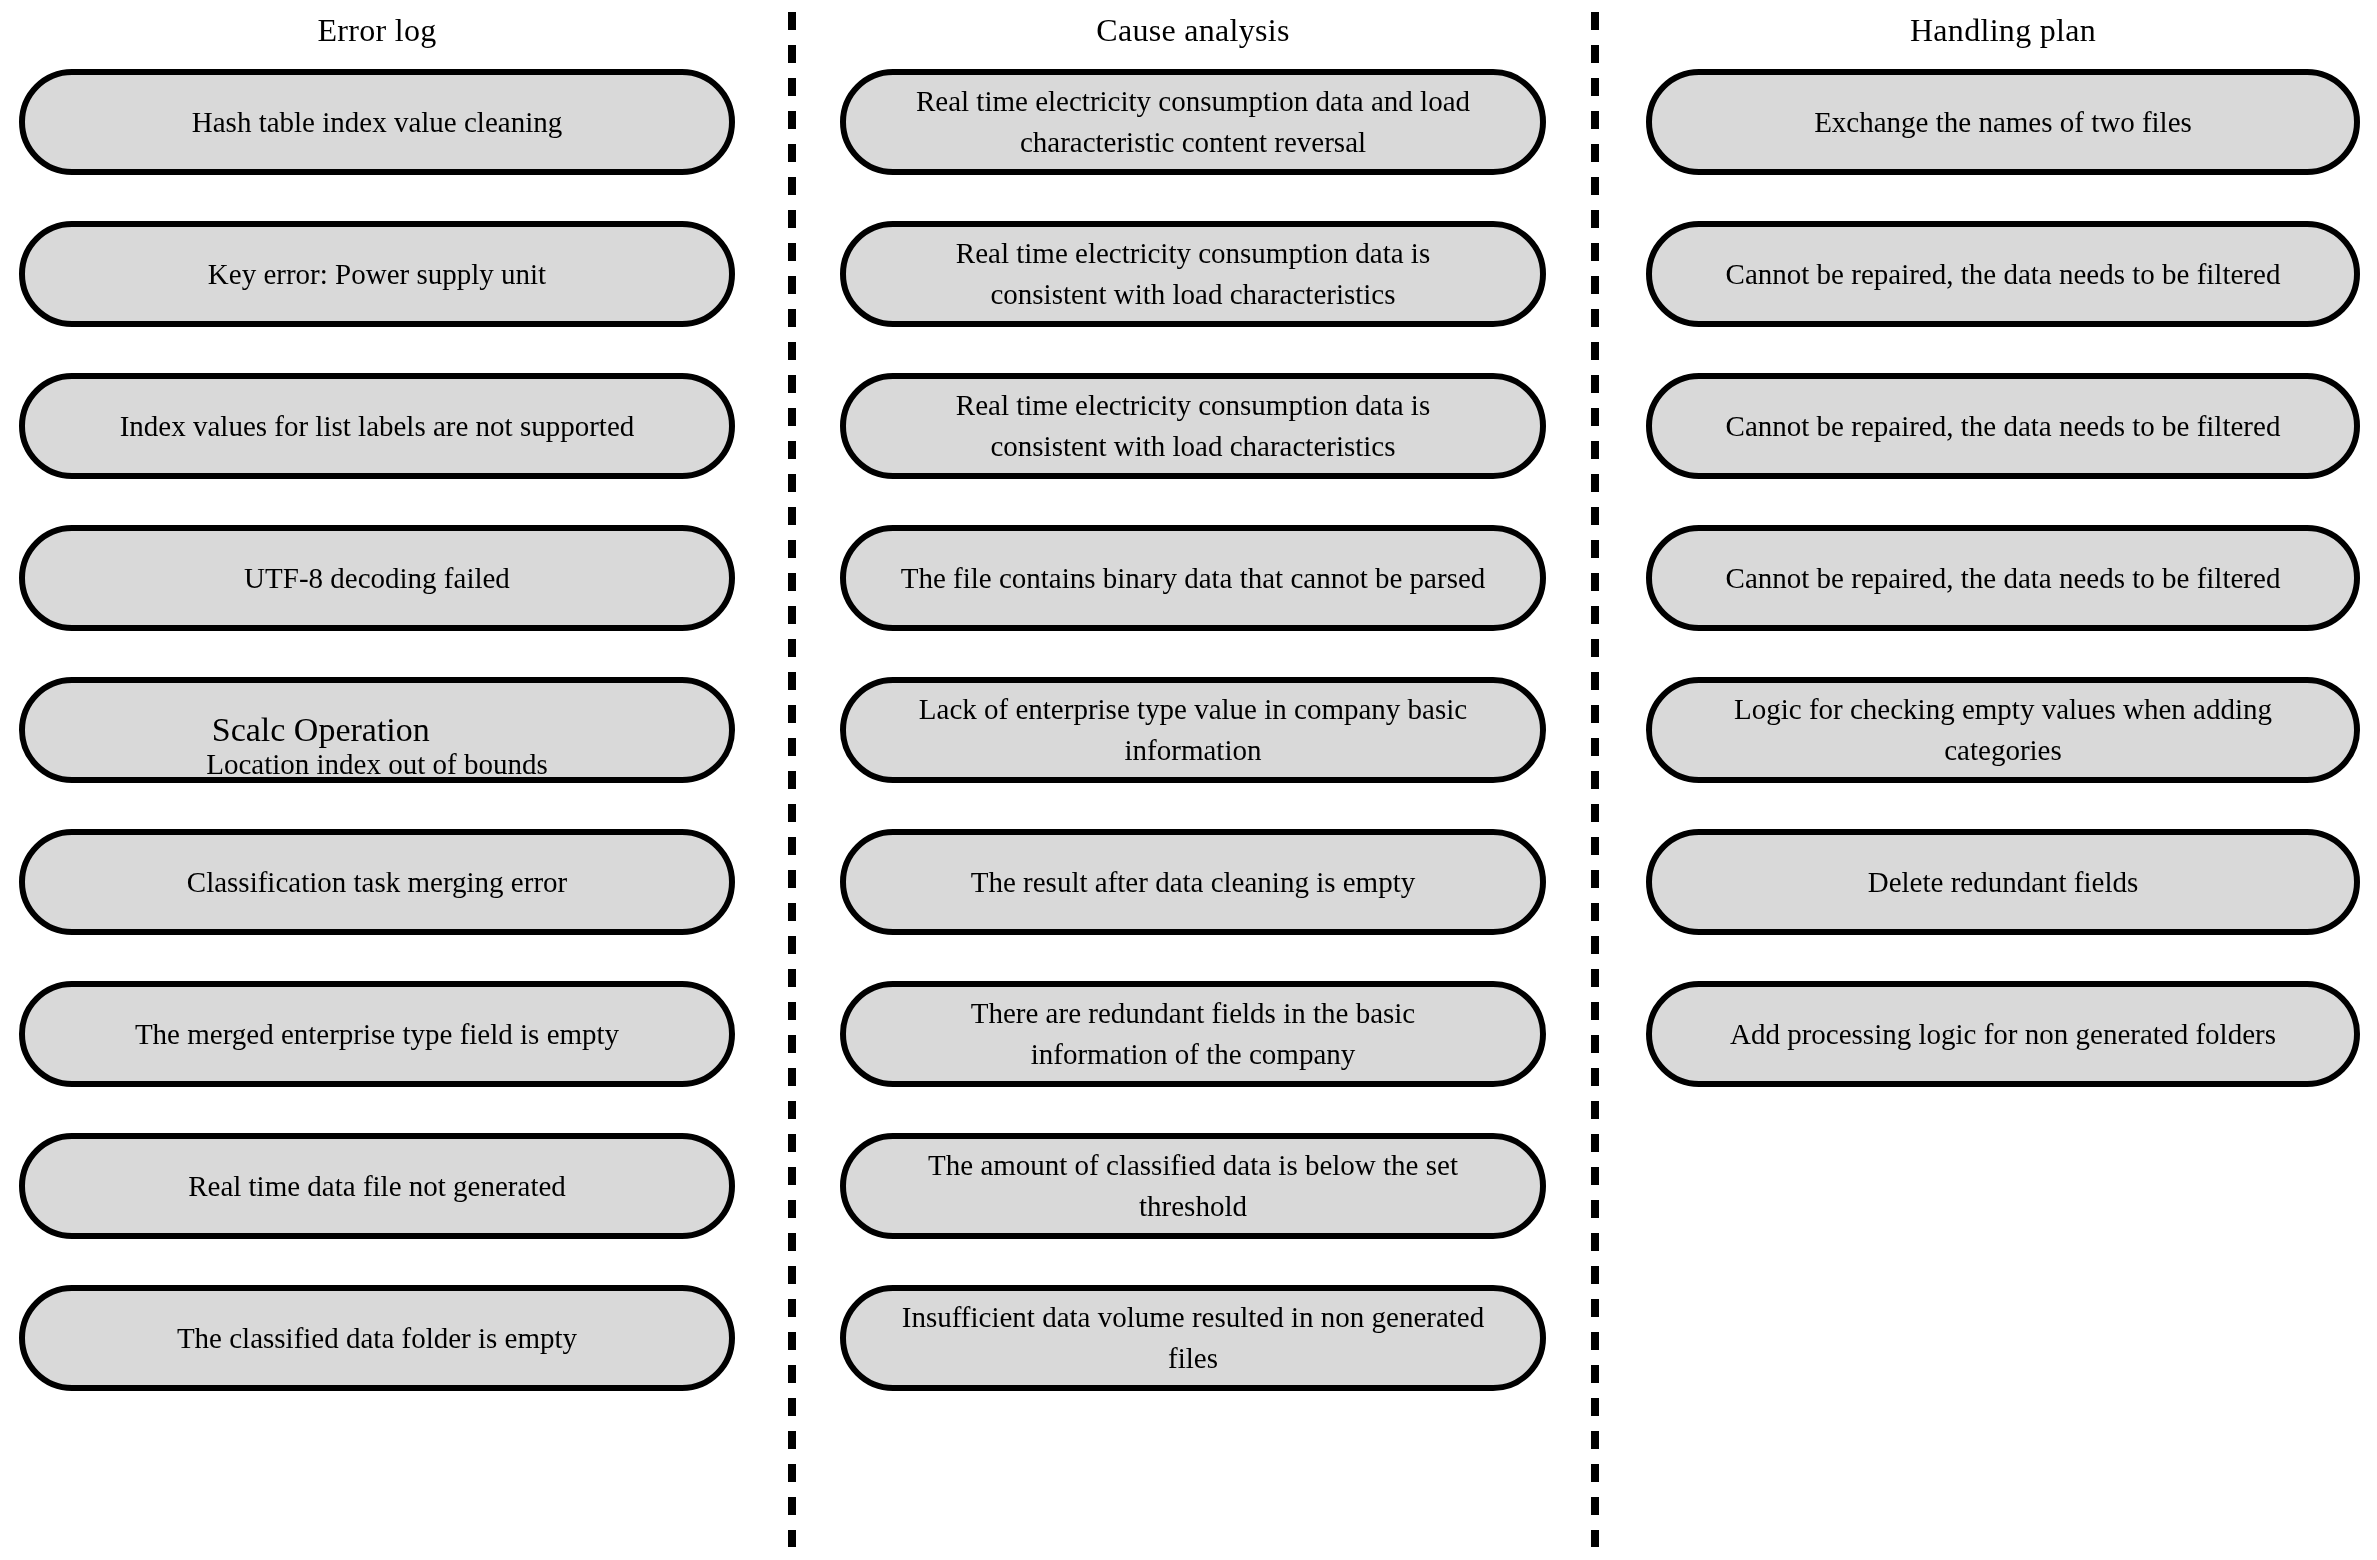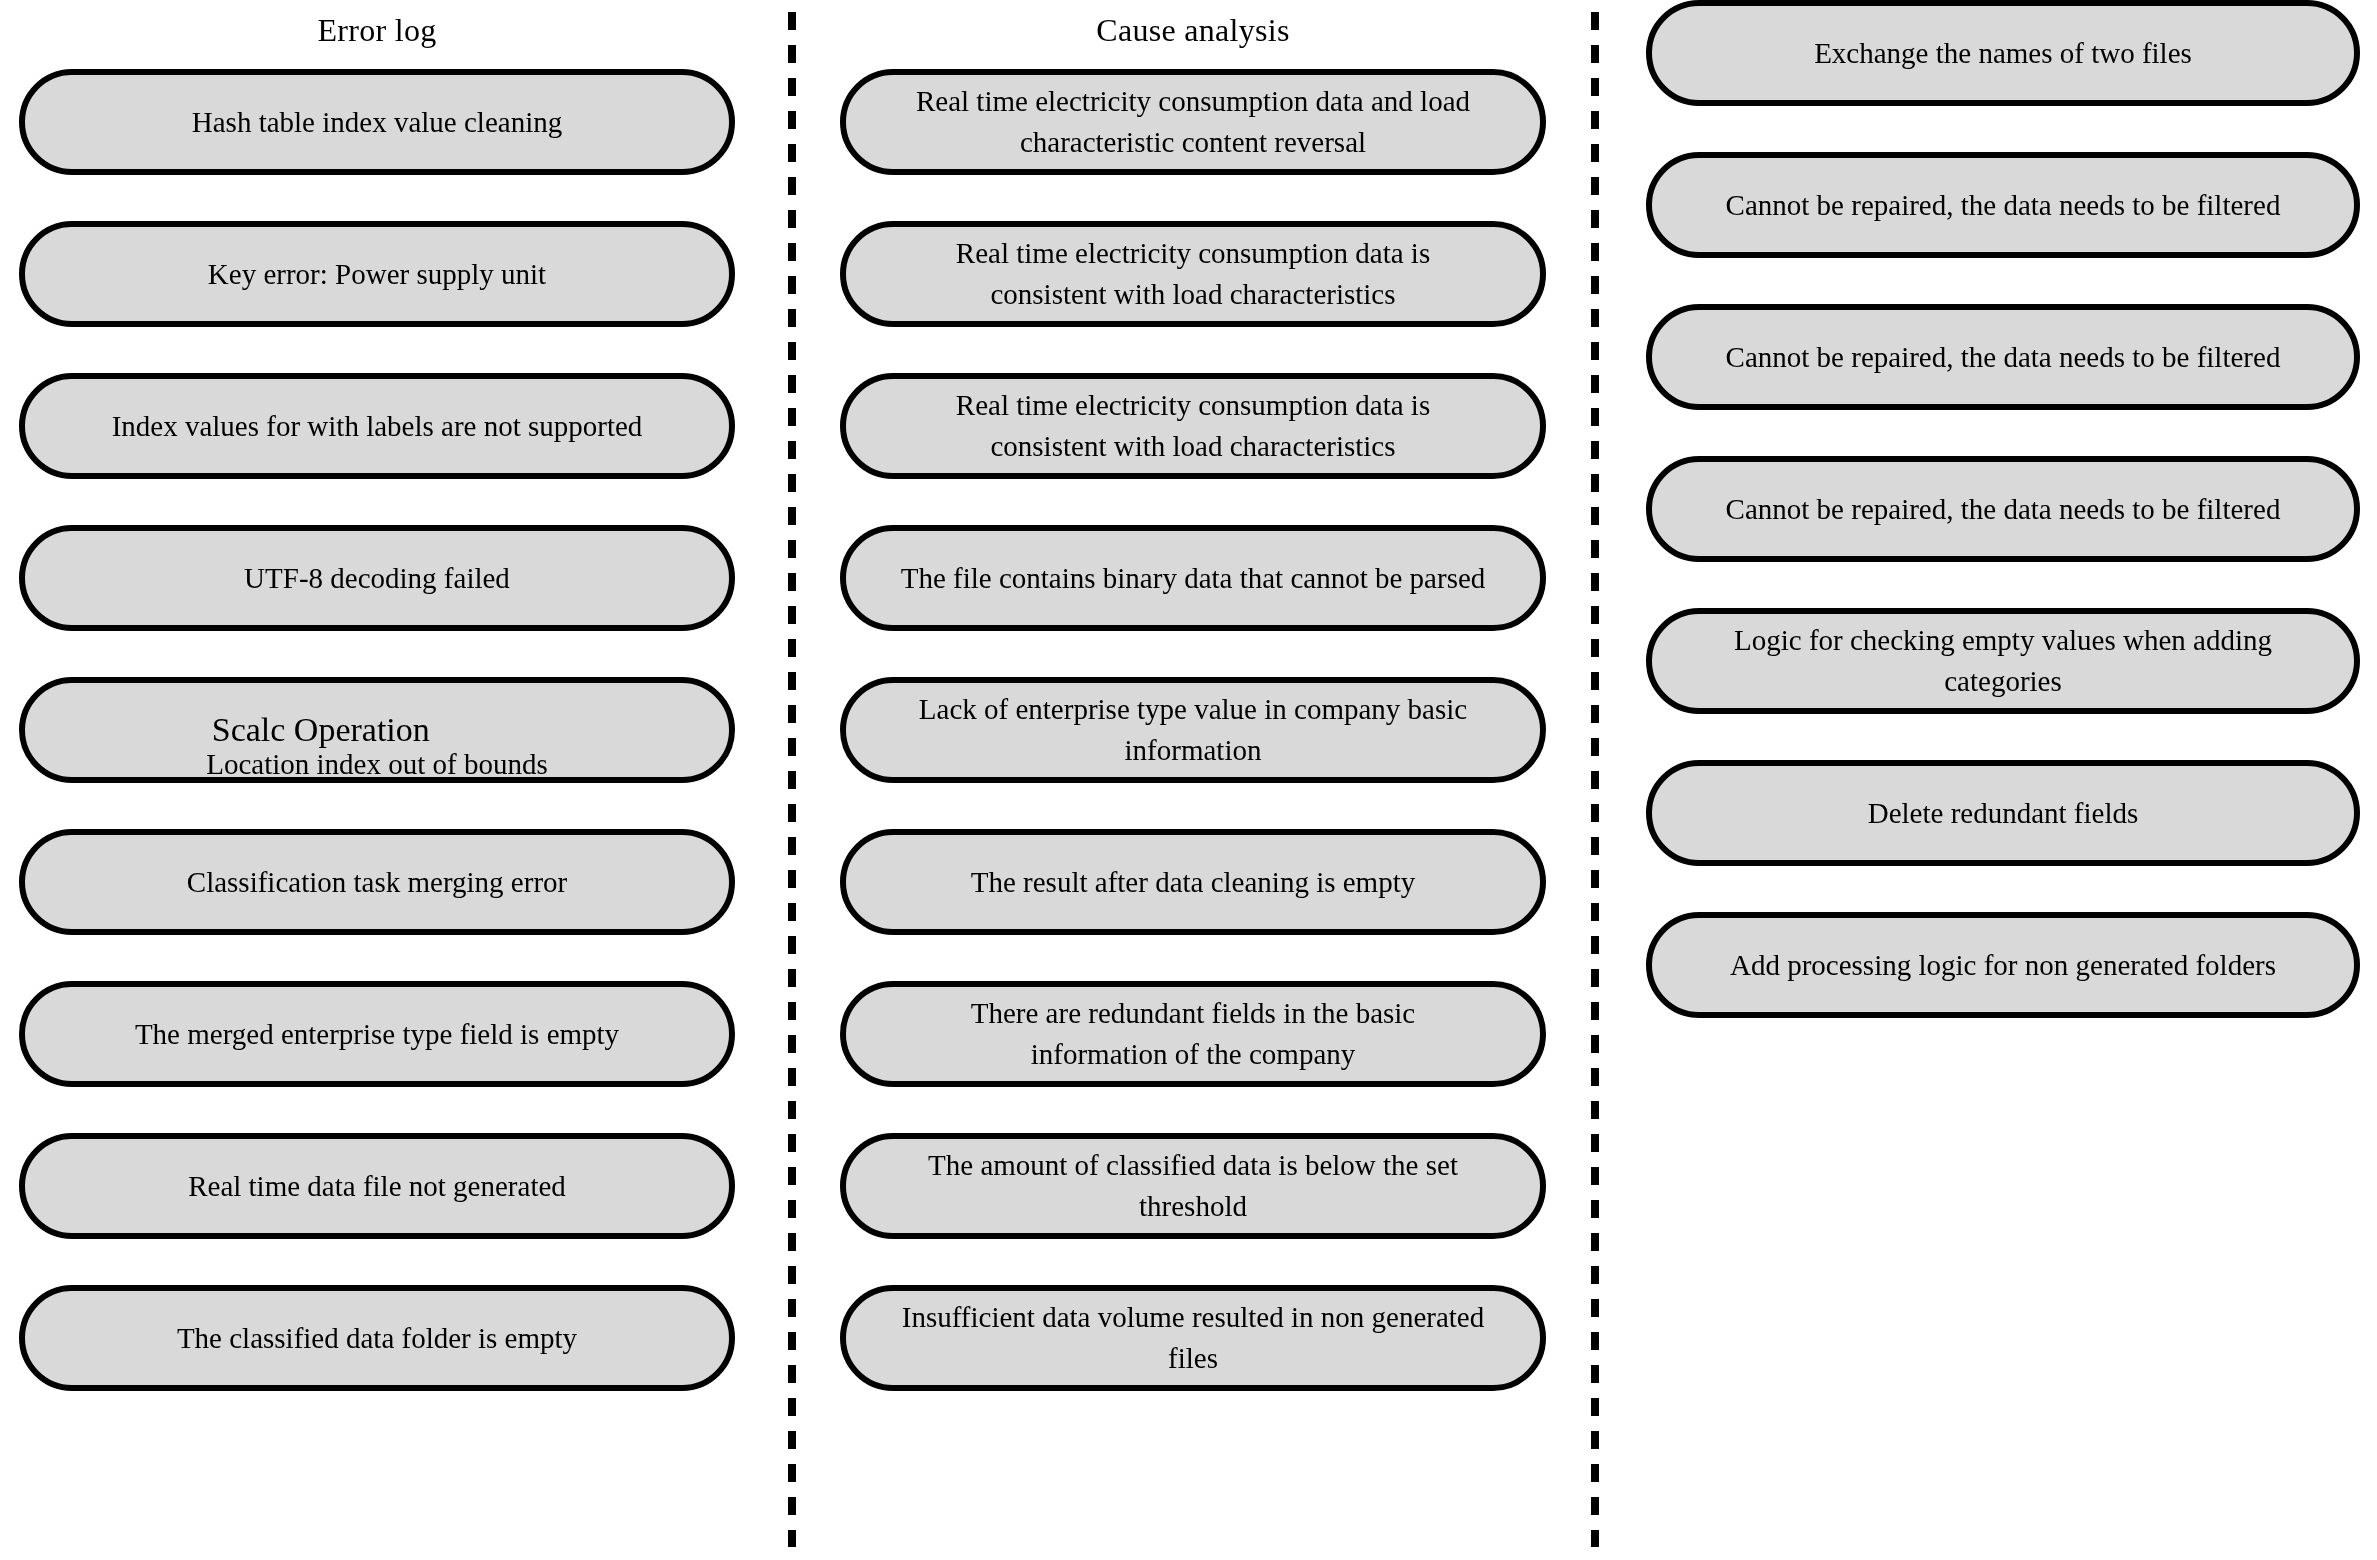--- a/index.html
+++ b/index.html
@@ -124,21 +124,21 @@
 
       <div class="node oneline">
         <div class="node-label">Hash table index value cleaning</div>
       </div>
 
       <div class="node oneline">
         <div class="node-label">Key error: Power supply unit</div>
       </div>
 
       <div class="node oneline">
-        <div class="node-label">Index values for with labels are not supported</div>
+        <div class="node-label">Index values for list labels are not supported</div>
       </div>
 
       <div class="node oneline">
         <div class="node-label">UTF-8 decoding failed</div>
       </div>
 
       <div class="node oneline overlap">
         <div class="node-label">
           <span class="overlay-big">Scalc Operation</span>
           <span class="overlay-small">Location index out of bounds</span>
@@ -208,20 +208,21 @@
 
       <div class="node">
         <div class="node-label">Insufficient data volume resulted in non generated
 files</div>
       </div>
 
     </div>
   </div>
 
   <div class="column" id="column-handling">
+    <div class="column-title">Handling plan</div>
     <div class="node-list">
 
       <div class="node oneline">
         <div class="node-label">Exchange the names of two files</div>
       </div>
 
       <div class="node oneline">
         <div class="node-label">Cannot be repaired, the data needs to be filtered</div>
       </div>
 

